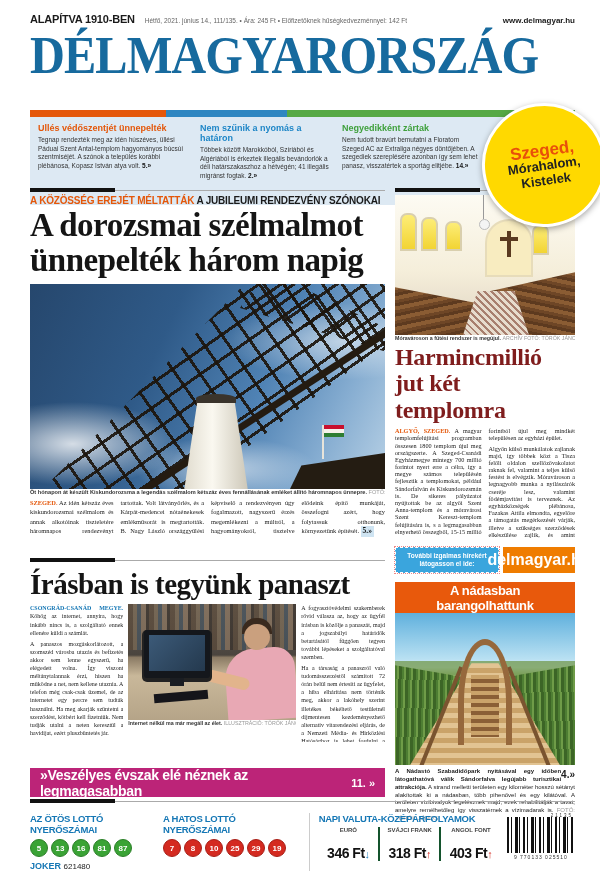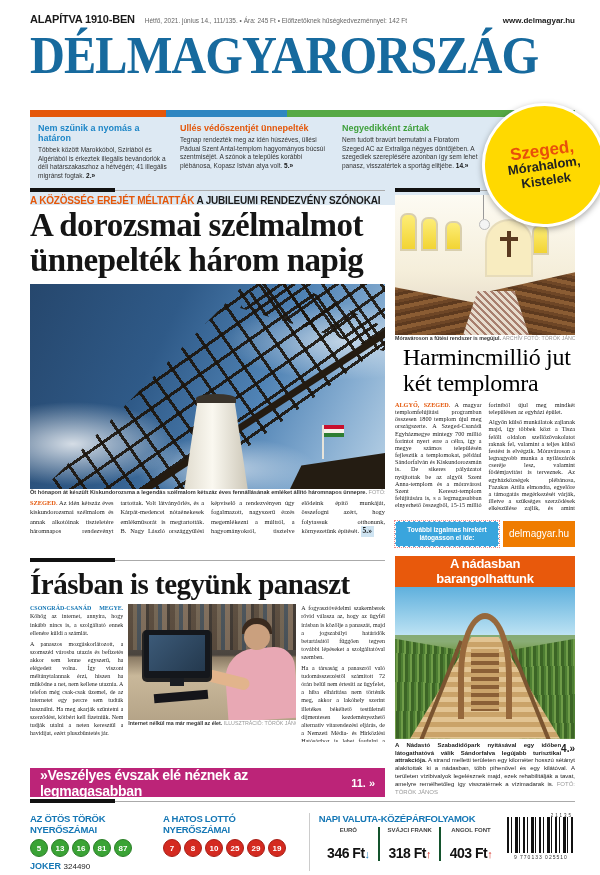--- a/index.html
+++ b/index.html
@@ -58,30 +58,30 @@
   .net-txt{font-size:6px;line-height:1.35;color:#222;text-align:justify;overflow:hidden;}
   .net-txt p{margin:0 0 3px 0;}
   .net-left{width:96px;} .net-right{width:86px;}
   .net-mid{width:168px;}
   .strip{position:absolute;left:30px;top:768px;width:355px;height:29px;background:#bc2478;
         display:flex;align-items:center;padding:0 10px;box-sizing:border-box;color:#fff;}
   .strip .stxt{font-weight:bold;font-size:14px;letter-spacing:-0.3px;flex:1;}
   .strip .sref{font-weight:bold;font-size:11px;}
   
   .right-col{position:absolute;left:395px;top:190px;width:180px;}
-  .right-col h1{margin:3px 0 4px 8px;font-family:"Liberation Serif",serif;font-weight:400;
-        font-size:24px;line-height:1.1;letter-spacing:-0.3px;color:#000000;}
+  .right-col h1{margin:3px 0 4px 0;font-family:"Liberation Serif",serif;font-weight:700;
+        font-size:24px;line-height:1.1;letter-spacing:-0.3px;color:#7f1d1d;}
   .body2{height:112px;overflow:hidden;column-count:2;column-gap:7px;font-size:6.2px;
         line-height:1.16;color:#222;text-align:justify;}
   .body2 p{margin:0 0 3px 0;}
   .promo{display:flex;margin-top:8px;height:26px;gap:4px;}
   .promo-blue{flex:1;background:#3aa5dd;border:1px dashed #fff;outline:1px dotted #e88;
         color:#fff;font-weight:bold;font-size:6.5px;display:flex;align-items:center;
         justify-content:center;text-align:center;line-height:1.2;padding:0 4px;}
-  .promo-orange{width:72px;background:#ef7c00;color:#fff;font-weight:normal;font-size:10px;
+  .promo-orange{width:72px;background:#ef7c00;color:#fff;font-weight:bold;font-size:16px;
         display:flex;align-items:center;justify-content:center;}
   .nadas-banner{margin-top:9px;height:31px;background:#e8590c;color:#fff;display:flex;
         align-items:center;padding:0 5px;font-weight:bold;font-size:13px;letter-spacing:-0.3px;text-align:center;}
   .nadas-cap{margin-top:3px;font-size:6px;line-height:1.3;color:#222;text-align:justify;}
   .nadas-cap .bold{font-weight:bold;}
   .nadas-cap .credit{color:#999;}
   .nadas-cap .nref{float:right;font-weight:bold;font-size:10px;}
   
   .photo{position:relative;overflow:hidden;}
   .photo-windmill{width:355px;height:205px;background:
@@ -206,29 +206,29 @@
   <div class="masthead">
     <span>DÉLMAGYARORSZÁG</span>
   </div>
   <div class="tricolor">
     <div class="seg1"></div>
     <div class="seg2"></div>
     <div class="seg3"></div>
   </div>
 
   <div class="teaser-strip">
+    <div class="teaser t0">
+      <h3>Üllés védőszentjét ünnepelték</h3>
+      <p><span>Tegnap rendezték meg az idén húszéves, üllési Páduai Szent Antal-templom hagyományos búcsúi szentmiséjét. A szónok a település korábbi plébánosa, Kopasz István atya volt.</span>
+        <span class="tref">5.»</span></p>
+    </div>
     <div class="teaser t1">
       <h3>Nem szűnik a nyomás a határon</h3>
       <p><span>Többek között Marokkóból, Szíriából és Algériából is érkeztek illegális bevándorlók a déli határszakaszhoz a hétvégén; 41 illegális migránst fogtak.</span>
         <span class="tref">2.»</span></p>
-    </div>
-    <div class="teaser t0">
-      <h3>Üllés védőszentjét ünnepelték</h3>
-      <p><span>Tegnap rendezték meg az idén húszéves, üllési Páduai Szent Antal-templom hagyományos búcsúi szentmiséjét. A szónok a település korábbi plébánosa, Kopasz István atya volt.</span>
-        <span class="tref">5.»</span></p>
     </div>
     <div class="teaser t2">
       <h3>Negyedikként zártak</h3>
       <p><span>Nem tudott bravúrt bemutatni a Floratom Szeged AC az Extraliga négyes döntőjében. A szegediek szereplésére azonban így sem lehet panasz, visszatértek a sportág elitjébe.</span>
         <span class="tref">14.»</span></p>
     </div>
   </div>
   <div class="badge-circle">
     <span class="b1">Szeged,</span>
     <span class="b2">Mórahalom,</span>
@@ -350,31 +350,31 @@
       <span class="bold">A Nádastó Szabadidőpark nyitásával egy időben látogathatóvá válik Sándorfalva legújabb turisztikai attrakciója.</span>
       <span>A strand melletti területen egy kilométer hosszú sétányt alakítottak ki a nádasban, több pihenővel és egy kilátóval. A területen vízibivalyok legelésznek majd, ezek rehabilitálják a tavat, amelyre remélhetőleg így visszatérnek a vízimadarak is.</span>
       <span class="credit">FOTÓ: TÖRÖK JÁNOS</span>
     </div>
   </div>
 
   <div class="footer">
     <div class="rule"></div>
     <div class="f-row">
       <div class="otos">
-        <div class="lot-label">AZ ÖTÖS TÖRÖK NYERŐSZÁMAI</div>
+        <div class="lot-label">AZ ÖTÖS LOTTÓ NYERŐSZÁMAI</div>
         <div class="balls">
           <span class="ball green">5</span>
           <span class="ball green">13</span>
           <span class="ball green">16</span>
           <span class="ball green">81</span>
           <span class="ball green">87</span>
         </div>
         <div class="joker-row">
           <span class="jl">JOKER</span>
-          <span class="jn">324490</span>
+          <span class="jn">621480</span>
         </div>
       </div>
       <div class="hatos">
         <div class="lot-label">A HATOS LOTTÓ NYERŐSZÁMAI</div>
         <div class="balls">
           <span class="ball red">7</span>
           <span class="ball red">8</span>
           <span class="ball red">10</span>
           <span class="ball red">25</span>
           <span class="ball red">29</span>

